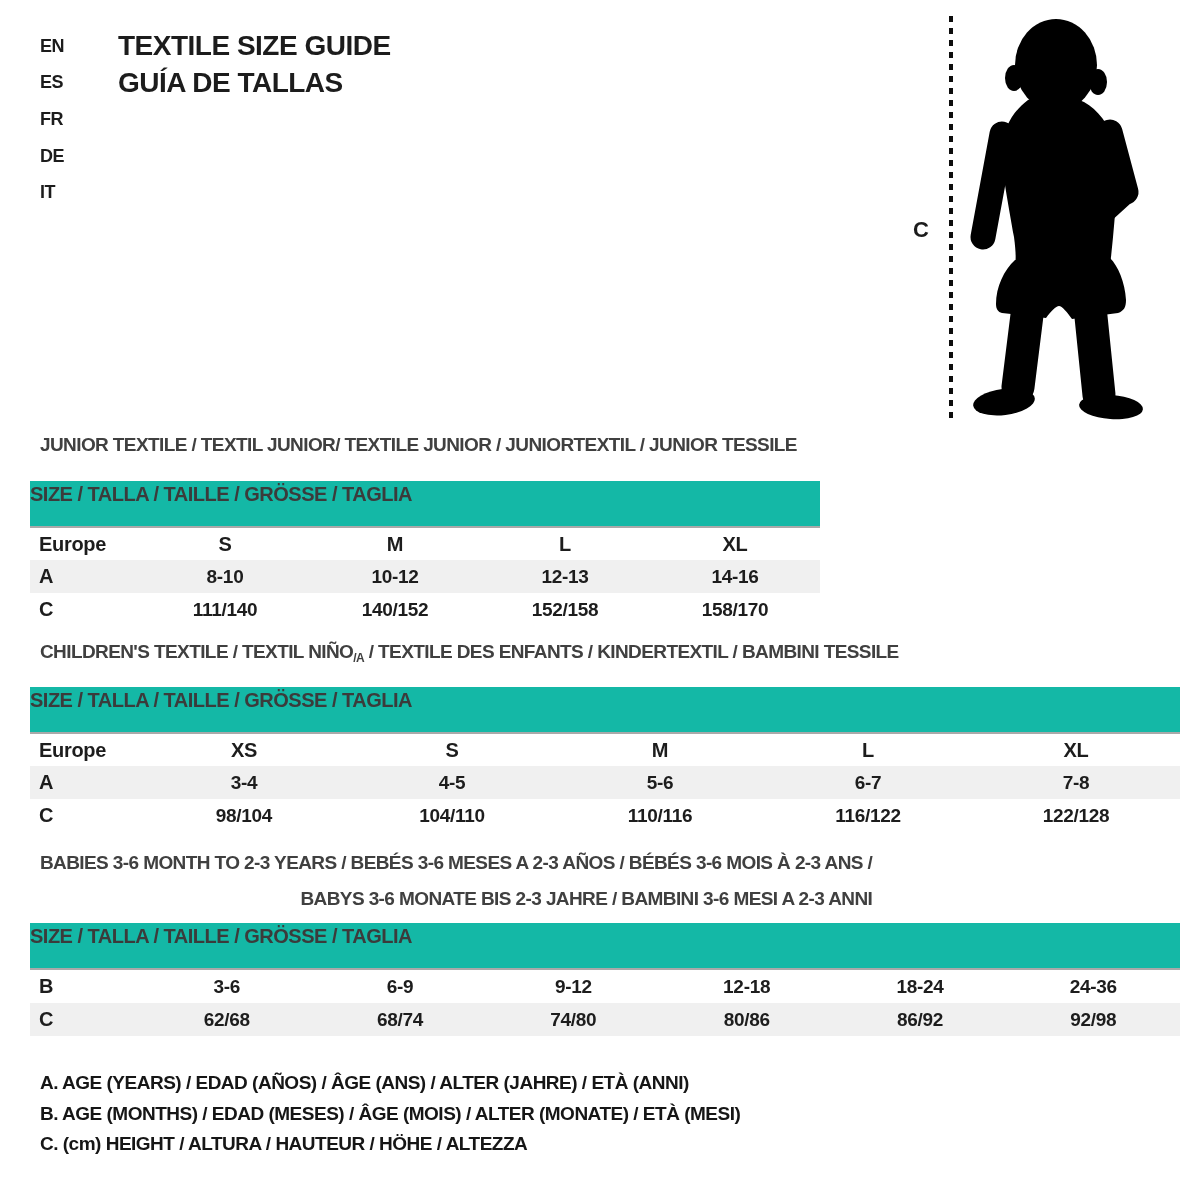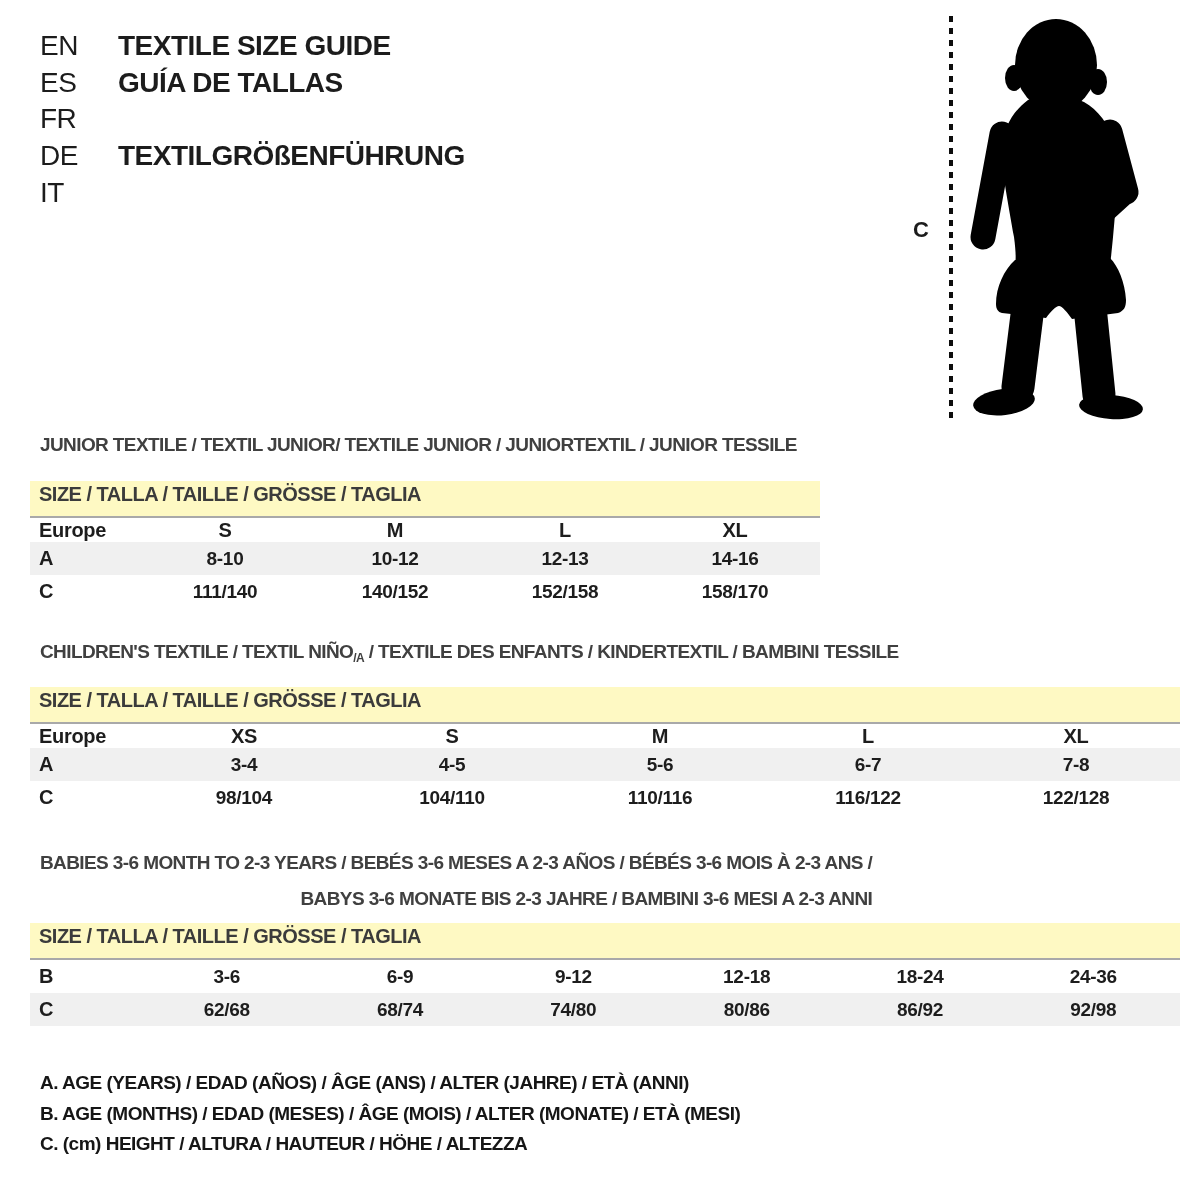--- a/index.html
+++ b/index.html
@@ -12,21 +12,21 @@
     font-family: "Liberation Sans", sans-serif;
     color: #1c1c1c;
     overflow: hidden;
   }
   .abs { position: absolute; }
 
   
   .langs { left: 40px; top: 28px; }
   .lang-row { display: flex; height: 36.6px; align-items: center; }
   .lang-code {
-    width: 78px; font-size: 28px; font-weight: normal; letter-spacing: -0.5px;
+    width: 78px; font-size: 18px; font-weight: bold; letter-spacing: -0.5px;
   }
   .lang-label { font-size: 28px; font-weight: bold; letter-spacing: -0.5px; }
 
   
   .measure-line-svg { left: 946px; top: 16px; }
   .c-label {
     left: 913px; top: 217px; font-size: 22px; font-weight: bold;
   }
   .toddler-svg { left: 958px; top: 12px; }
 
@@ -42,31 +42,31 @@
   .title-children { left: 40px; top: 641px; }
   .title-babies   { left: 40px; top: 845px; line-height: 36px; }
 
   
   .tbl { position: absolute; left: 30px; }
   .tbl-junior   { top: 481px; width: 790px; }
   .tbl-children { top: 687px; width: 1150px; }
   .tbl-babies   { top: 923px; width: 1150px; }
 
   .size-bar {
-    height: 37px; line-height: 27px; background: #fef9c3;
+    height: 47px; line-height: 27px; background: #14b8a6;
     border-bottom: 2px solid #a9a9a9;
     font-size: 20px; font-weight: bold; letter-spacing: -0.5px;
-    color: #3b3b3b; padding-left: 9px; white-space: nowrap;
+    color: #3b3b3b; white-space: nowrap;
   }
   .trow {
     display: flex; align-items: center; height: 33px;
     font-size: 19px; font-weight: bold; letter-spacing: -0.3px; color: #1d1d1d;
   }
   .trow.gray { background: #f0f0f0; }
-  .trow.sizes-row { height: 24px; }
+  .trow.sizes-row { height: 32px; }
   .trow.sizes-row .cell { font-size: 20px; }
   .c0 { width: 110px; padding-left: 9px; font-size: 20px; }
   .cell { flex: 1; text-align: center; }
 
   
   .legend { left: 40px; top: 1068px; }
   .legend-line {
     font-size: 19px; font-weight: bold; letter-spacing: -0.5px;
     line-height: 30.5px; color: #161616; white-space: nowrap;
   }
@@ -81,21 +81,20 @@
   </div>
   <div class="lang-row">
     <span class="lang-code">ES</span>
     <span class="lang-label">GUÍA DE TALLAS</span>
   </div>
   <div class="lang-row">
     <span class="lang-code">FR</span>
   </div>
   <div class="lang-row">
     <span class="lang-code">DE</span>
-    <span class="lang-label">TEXTILGRÖßENFÜHRUNG</span>
   </div>
   <div class="lang-row">
     <span class="lang-code">IT</span>
   </div>
 </div>
 
 <svg class="abs measure-line-svg" width="10" height="402">
   <line x1="5" y1="0" x2="5" y2="402" stroke="#0d0d0d" stroke-width="4" stroke-dasharray="6 6"></line>
 </svg>
 <span class="abs c-label">C</span>

